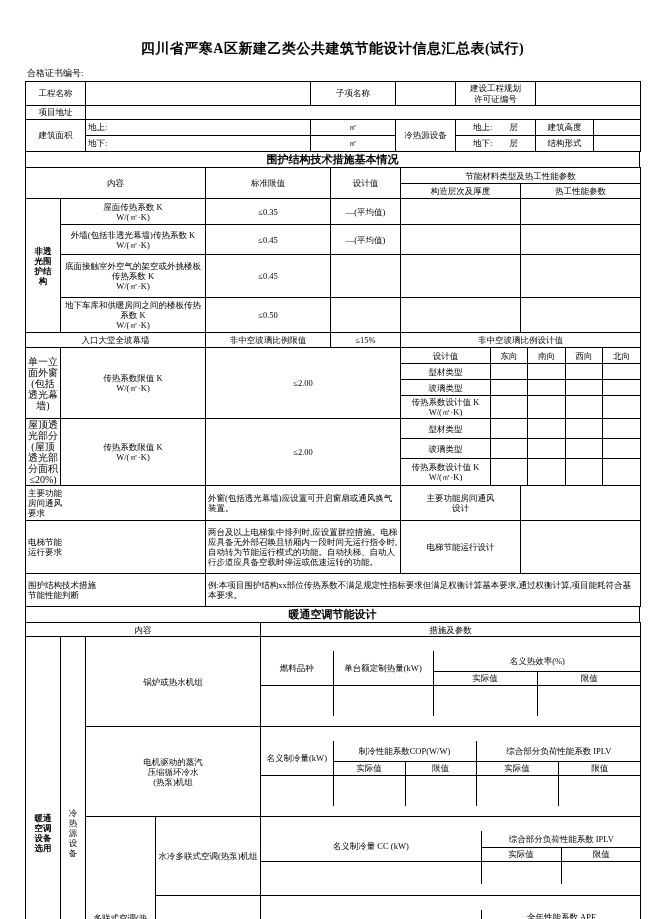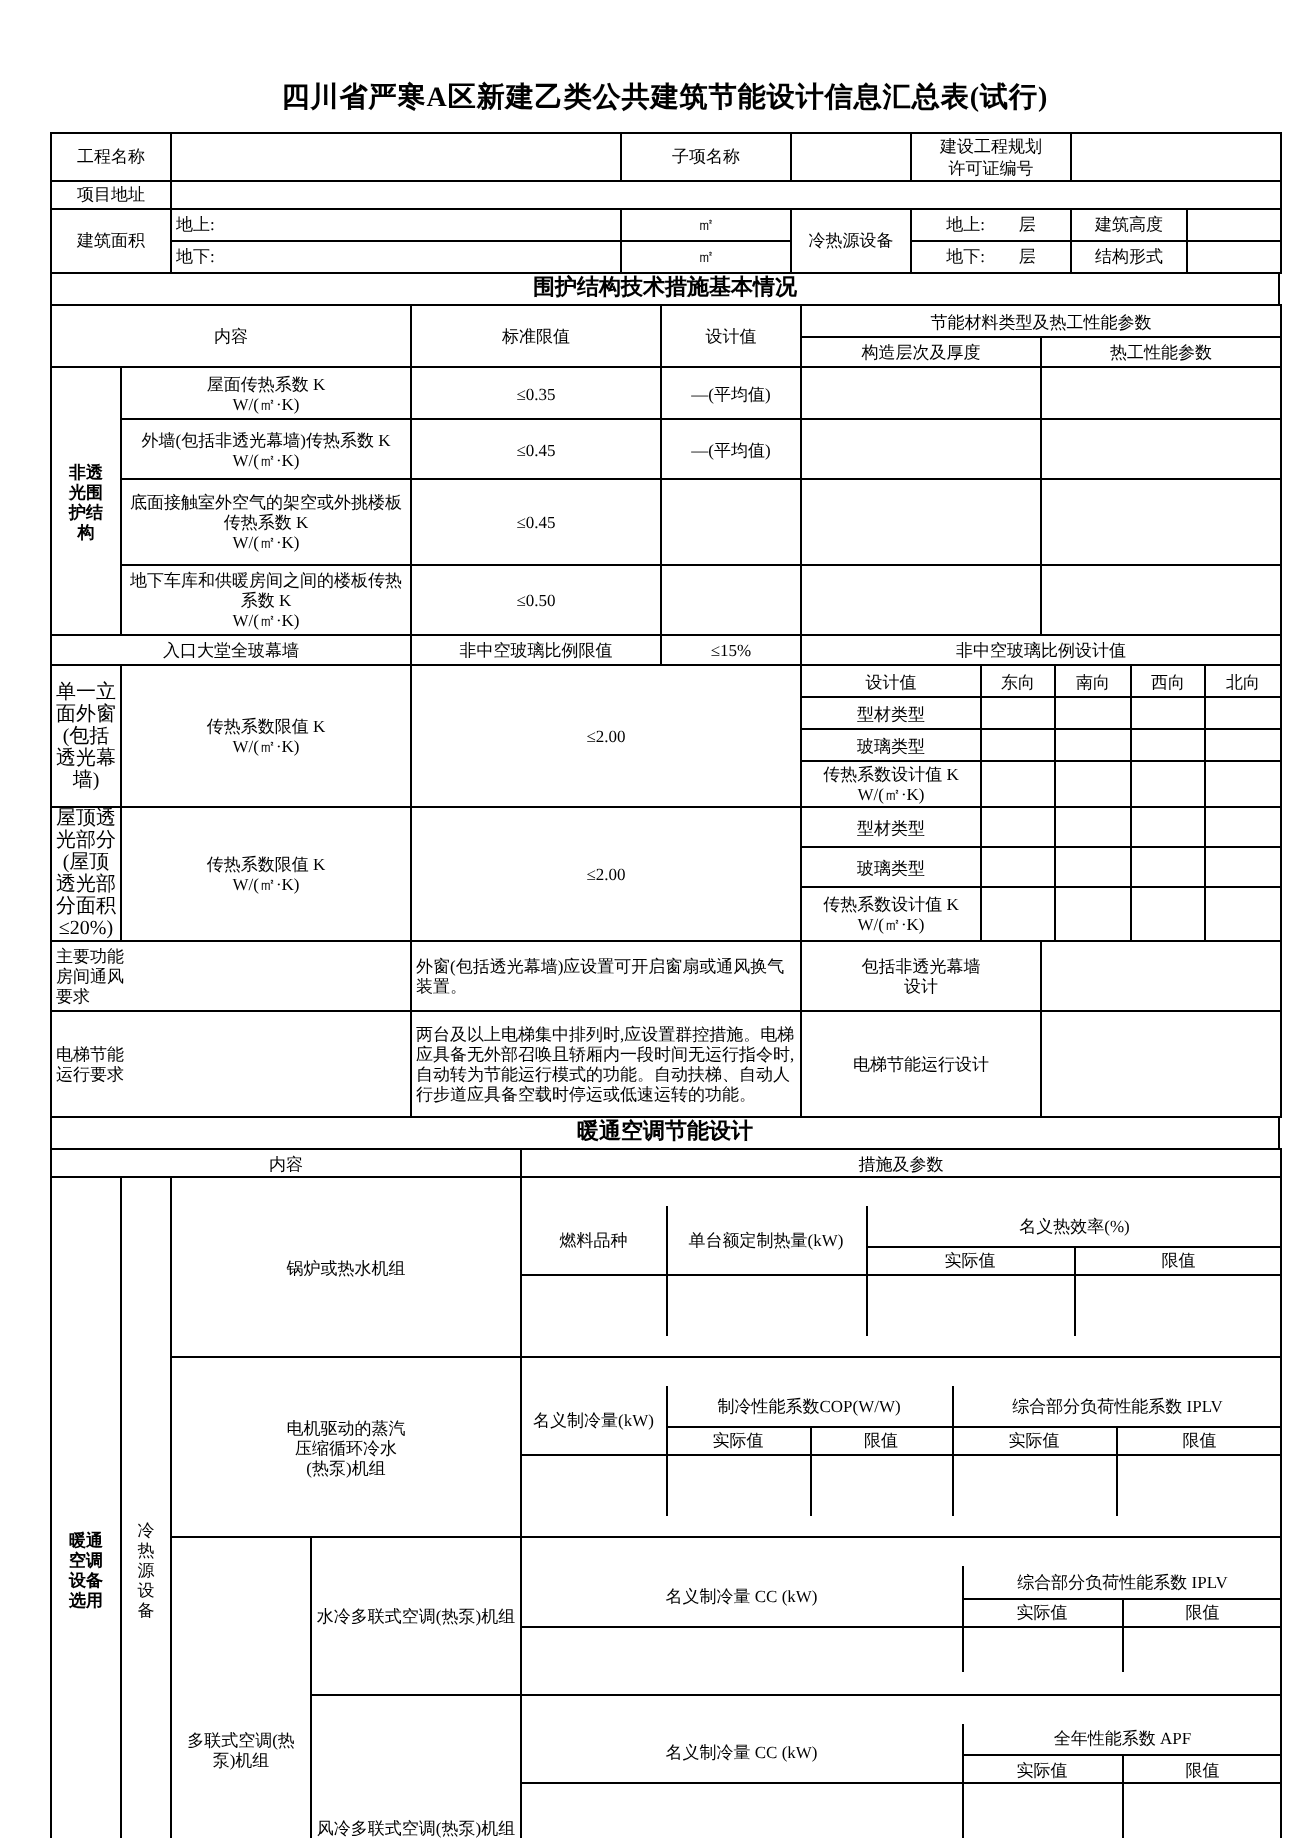--- a/index.html
+++ b/index.html
@@ -32,20 +32,21 @@
   .inner tr:last-child > td { border-bottom:none; }
   .inner td:first-child { border-left:none; }
   .inner td:last-child { border-right:none; }
 </style>
 </head>
 <body>
 
 <div class="page">
 
   <div class="title">四川省严寒A区新建乙类公共建筑节能设计信息汇总表(试行)</div>
+  <div class="cert">合格证书编号:</div>
 
   <table>
     <colgroup>
         <col style="width:60px">
         <col style="width:225px">
         <col style="width:85px">
         <col style="width:60px">
         <col style="width:80px">
         <col style="width:58px">
         <col style="width:47px">
@@ -265,21 +266,21 @@
         <col style="width:195px">
         <col style="width:120px">
         <col style="width:120px">
       </colgroup>
     <tbody>
         <tr style="height:35px">
       <td class="tl">主要功能
 房间通风
 要求</td>
       <td class="tl">外窗(包括透光幕墙)应设置可开启窗扇或通风换气装置。</td>
-      <td>包括非透光幕墙
+      <td>主要功能房间通风
 设计</td>
       <td></td>
     </tr>
   </tbody>
     </table>
 
   <table>
     <colgroup>
         <col style="width:180px">
         <col style="width:195px">
@@ -290,20 +291,33 @@
         <tr style="height:53px">
       <td class="tl">电梯节能
 运行要求</td>
       <td class="tl">两台及以上电梯集中排列时,应设置群控措施。电梯应具备无外部召唤且轿厢内一段时间无运行指令时,自动转为节能运行模式的功能。自动扶梯、自动人行步道应具备空载时停运或低速运转的功能。</td>
       <td>电梯节能运行设计</td>
       <td></td>
     </tr>
   </tbody>
     </table>
 
+  <table>
+    <colgroup>
+        <col style="width:180px">
+        <col style="width:435px">
+      </colgroup>
+    <tbody>
+        <tr style="height:33px">
+      <td class="tl">围护结构技术措施
+节能性能判断</td>
+      <td class="tl">例:本项目围护结构xx部位传热系数不满足规定性指标要求但满足权衡计算基本要求,通过权衡计算,项目能耗符合基本要求。</td>
+    </tr>
+  </tbody>
+    </table>
 
   <div class="band">暖通空调节能设计</div>
 
   <table>
     <colgroup>
         <col style="width:235px">
         <col style="width:380px">
       </colgroup>
     <tbody>
         <tr style="height:14px">

